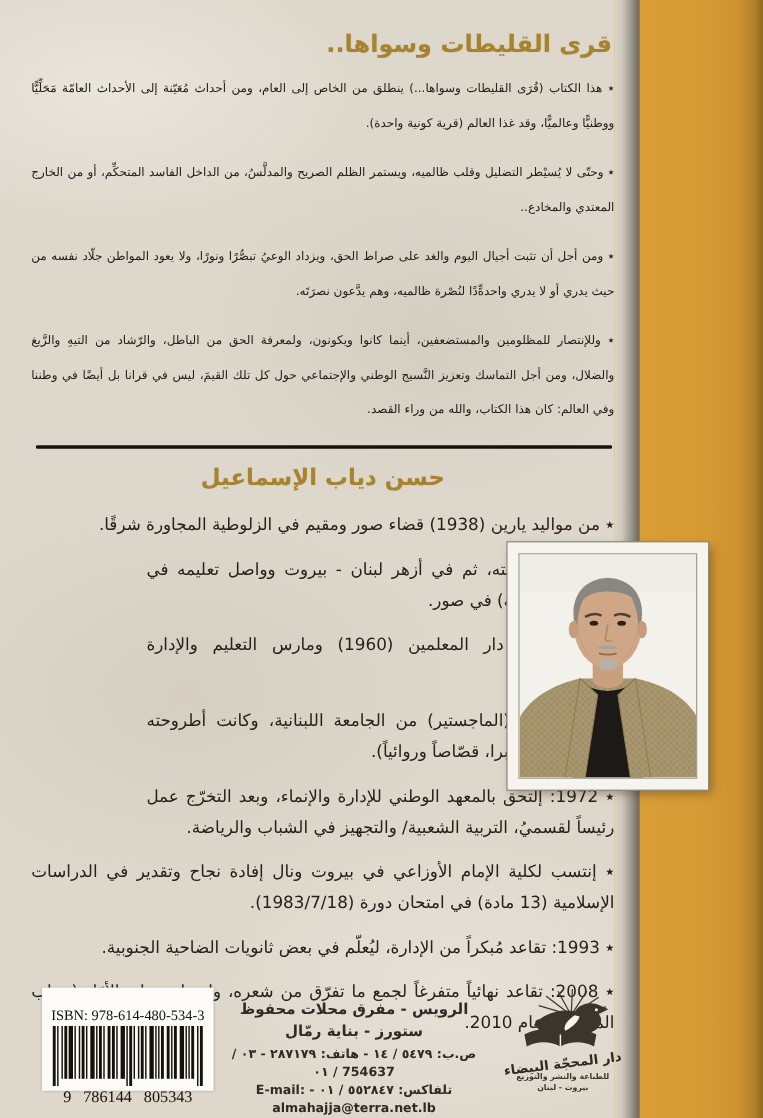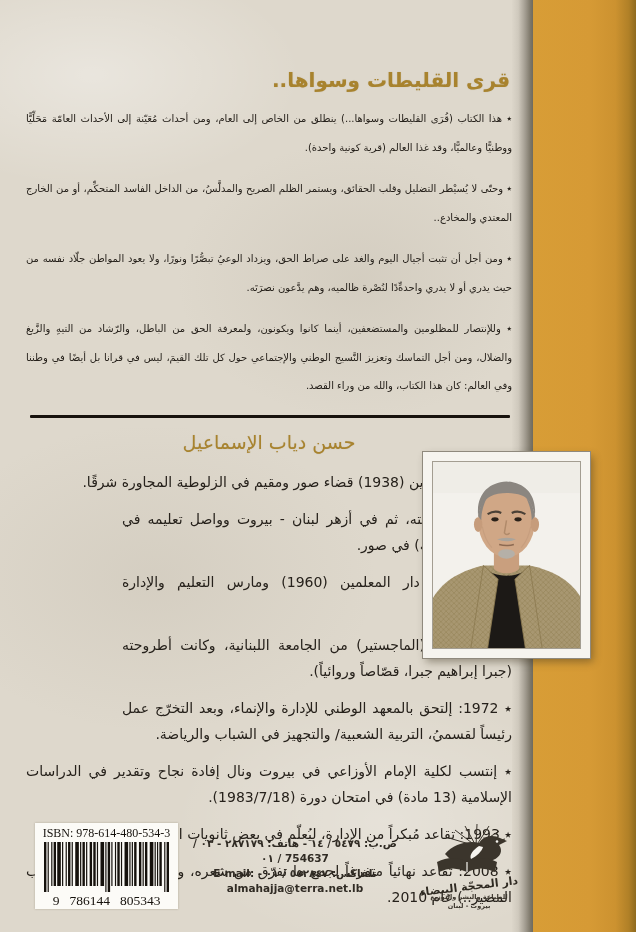--- a/index.html
+++ b/index.html
@@ -30,41 +30,41 @@
     position:absolute;top:0;bottom:0;left:512px;width:21px;
     background:linear-gradient(to right,#dcd6ca 0%,#cfc9bd 30%,#a49e92 62%,#7d7769 88%,#6e6a5e 100%);
   }
   
   .content{
     position:absolute;top:0;left:26px;width:486px;
     direction:rtl;
     color:#26211b;
   }
   .heading1{
-    margin:68px 2px 0 0;
+    margin:24px 2px 0 0;
     font-size:20px;font-weight:bold;
     color:#a8832e;
     letter-spacing:0;
     text-shadow:0 0 1px rgba(120,90,20,.25);
   }
   .para{
     margin:13px 0 0 0;
     font-size:10px;line-height:28.5px;
     text-align:justify;text-justify:inter-word;
     font-weight:500;
   }
   .divider{
     height:3px;background:#17120d;
     margin:14px 2px 0 4px;
     border-radius:1px;
   }
   .heading2{
     margin:13px 0 16px 0;
     text-align:center;
-    font-size:19px;font-weight:normal;
+    font-size:19px;font-weight:bold;
     color:#a8832e;
     text-shadow:0 0 1px rgba(120,90,20,.25);
   }
   .bio{
     margin:11px 0 0 0;
     font-size:14px;line-height:26px;
     text-align:justify;
     font-weight:500;
   }
   .bio.narrow{margin-left:96px;}
@@ -91,21 +91,21 @@
     position:absolute;left:35px;top:823px;width:143px;height:86px;
     background:#fcfbf7;
     box-shadow:0 0 2px rgba(90,80,60,.35);
     text-align:center;
     direction:ltr;
     z-index:3;
   }
   .isbn-label{
     font-family:"Liberation Serif",serif;
     font-size:12px;color:#15110c;
-    margin-top:3px;letter-spacing:0;
+    margin-top:16px;letter-spacing:0;
   }
   .bars{margin-top:1px;}
   .barcode-digits{
     font-family:"Liberation Serif",serif;
     font-size:13.5px;color:#15110c;
     margin-top:-3px;
     display:flex;justify-content:center;gap:10px;
   }
   .contact{
     position:absolute;left:181px;top:832px;width:228px;
@@ -135,21 +135,21 @@
 
   <div class="orange"></div>
   <div class="spine"></div>
 
   <div class="cover">
 
     <div class="content">
       <div class="heading1">قرى القليطات وسواها..</div>
 
       <p class="para">٭ هذا الكتاب (قُرَى القليطات وسواها...) ينطلق من الخاص إلى العام، ومن أحداث مُعَيّنة إلى الأحداث العامّة مَحَلِّيًّا ووطنيًّا وعالميًّا، وقد غذا العالم (قرية كونية واحدة).</p>
-      <p class="para">٭ وحتّى لا يُسيْطر التضليل وقلب الحقائق، ويستمر الظلم الصريح والمدلَّسُ، من الداخل الفاسد المتحكِّم، أو من الخارج المعتدي والمخادع..</p>
+      <p class="para">٭ وحتّى لا يُسيْطر التضليل وقلب ظالميه، ويستمر الظلم الصريح والمدلَّسُ، من الداخل الفاسد المتحكِّم، أو من الخارج المعتدي والمخادع..</p>
       <p class="para">٭ ومن أجل أن تثبت أجيال اليوم والغد على صراط الحق، ويزداد الوعيُ تبصُّرًا ونورًا، ولا يعود المواطن جلّاد نفسه من حيث يدري أو لا يدري واحدةِّدًا لنُصْرة ظالميه، وهم يدَّعون نصرَتَه.</p>
       <p class="para">٭ وللإنتصار للمظلومين والمستضعفين، أينما كانوا ويكونون، ولمعرفة الحق من الباطل، والرّشاد من التيهِ والزَّيغ والضلال، ومن أجل التماسك وتعزيز النَّسيج الوطني والإجتماعي حول كل تلك القيمَ، ليس في قرانا بل أيضًا في وطننا وفي العالم: كان هذا الكتاب، والله من وراء القصد.</p>
 
       <div class="divider"></div>
 
       <div class="heading2">حسن دياب الإسماعيل</div>
 
       <p class="bio">٭ من مواليد يارين (1938) قضاء صور ومقيم في الزلوطية المجاورة شرقًا.</p>
       <p class="bio narrow">٭ تعلّم في قريته، ثم في أزهر لبنان - بيروت وواصل تعليمه في (الكلية الجعفرية) في صور.</p>
       <p class="bio narrow">٭ تخرّج من دار المعلمين (1960) ومارس التعليم والإدارة المدرسيّة.</p>
@@ -203,20 +203,21 @@
           </svg>
       </div>
       <div class="barcode-digits">
         <span>9</span>
         <span>786144</span>
         <span>805343</span>
       </div>
     </div>
 
     <div class="contact">
+      <div class="l1">الرويس - مفرق محلات محفوظ ستورز - بناية رمّال</div>
       <div class="l2">ص.ب: ٥٤٧٩ / ١٤ - هاتف: ٢٨٧١٧٩ - ٠٣ / 754637 / ٠١</div>
       <div class="l3">تلفاكس: ٥٥٢٨٤٧ / ٠١ - E-mail: almahajja@terra.net.lb</div>
 
     </div>
 
     <div class="publisher">
       <span>
         <svg width="100" height="56" viewBox="0 0 100 56">
           <g stroke="#3b352c" stroke-width="1" fill="none">
             <line x1="57" y1="22" x2="36" y2="6"></line>

